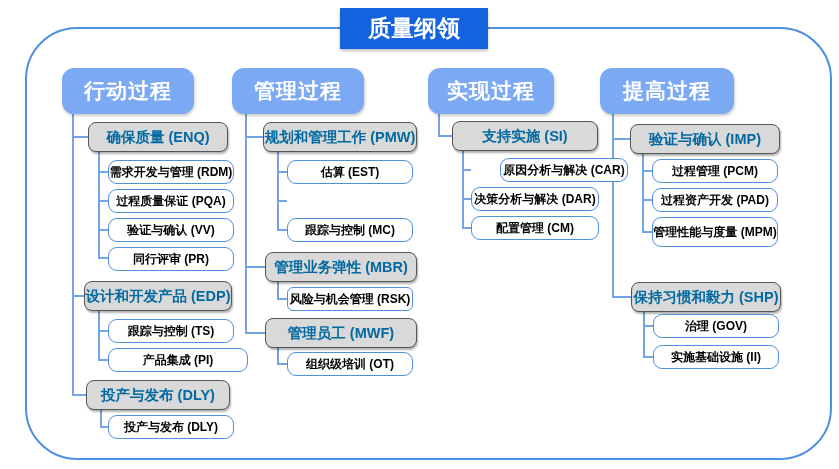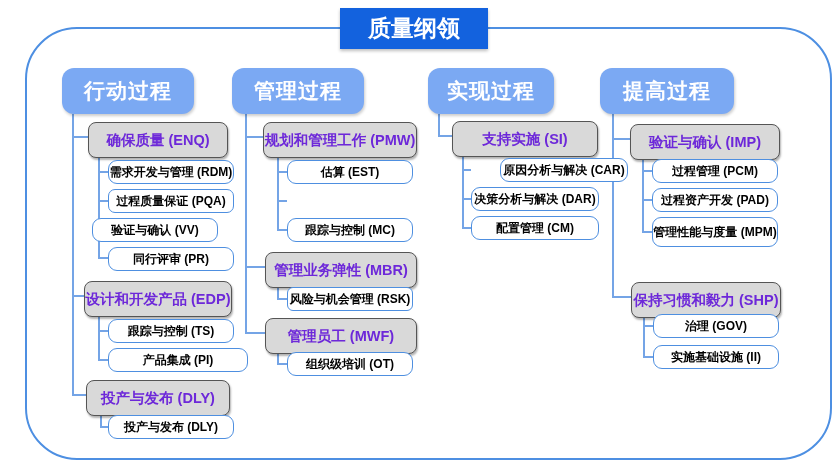--- a/index.html
+++ b/index.html
@@ -8,22 +8,22 @@
   .container{position:absolute;left:25px;top:27px;width:803px;height:429px;
              border:2px solid #4d8fe2;border-radius:52px;background:#ffffff;z-index:0;}
   .title{position:absolute;left:340px;top:8px;width:148px;height:41px;z-index:5;
          background:#1362de;border-radius:0;color:#ffffff;font-weight:bold;font-size:23px;
          display:flex;align-items:center;justify-content:center;
          box-shadow:0 2px 3px rgba(0,0,0,.25);white-space:nowrap;}
   .hdr{position:absolute;height:46px;z-index:3;background:#7ba9f3;border-radius:12px;
        color:#ffffff;font-weight:bold;font-size:21px;letter-spacing:1px;
        display:flex;align-items:center;justify-content:center;
        box-shadow:1px 2px 3px rgba(0,0,0,.2);white-space:nowrap;}
-  .gray{position:absolute;height:36px;z-index:3;background:#d9d9d9;
-        border:1.6px solid #555555;border-radius:8px;color:#6d28d9;font-weight:bold;
+  .gray{position:absolute;height:30px;z-index:3;background:#d9d9d9;
+        border:1.6px solid #555555;border-radius:8px;color:#0369a1;font-weight:bold;
         font-size:14.5px;display:flex;align-items:center;justify-content:center;
         box-shadow:1px 2px 2px rgba(0,0,0,.3);white-space:nowrap;box-sizing:border-box;}
   .leaf{position:absolute;height:24px;z-index:3;background:#ffffff;
         border:1.6px solid #4e8fe0;border-radius:9px;color:#000000;font-weight:bold;
         font-size:12px;display:flex;align-items:center;justify-content:center;
         white-space:nowrap;box-sizing:border-box;}
   .leaf.wrap{white-space:normal;text-align:center;line-height:13px;font-size:12px;}
   .v{position:absolute;width:2px;background:#74a4e6;z-index:1;}
   .h{position:absolute;height:2px;background:#74a4e6;z-index:1;}
 </style>
@@ -45,22 +45,22 @@
 
   <div class="gray" style="left:88px;top:122px;width:140px;">确保质量 (ENQ)</div>
 
   <div class="v" style="left:98px;top:152px;height:107px;"></div>
   <div class="h" style="left:98px;top:171px;width:10px;"></div>
   <div class="h" style="left:98px;top:200px;width:10px;"></div>
   <div class="h" style="left:98px;top:229px;width:10px;"></div>
   <div class="h" style="left:98px;top:257px;width:10px;"></div>
 
   <div class="leaf" style="left:108px;top:160px;width:126px;">需求开发与管理 (RDM)</div>
-  <div class="leaf" style="left:108px;top:189px;width:126px;border-radius:7px;">过程质量保证 (PQA)</div>
-  <div class="leaf" style="left:92px;top:218px;width:126px;">验证与确认 (VV)</div>
+  <div class="leaf" style="left:108px;top:189px;width:126px;">过程质量保证 (PQA)</div>
+  <div class="leaf" style="left:108px;top:218px;width:126px;">验证与确认 (VV)</div>
   <div class="leaf" style="left:108px;top:247px;width:126px;">同行评审 (PR)</div>
 
   <div class="gray" style="left:84px;top:281px;width:148px;">设计和开发产品 (EDP)</div>
 
   <div class="v" style="left:98px;top:311px;height:49px;"></div>
   <div class="h" style="left:98px;top:330px;width:10px;"></div>
   <div class="h" style="left:98px;top:359px;width:10px;"></div>
 
   <div class="leaf" style="left:108px;top:319px;width:126px;">跟踪与控制 (TS)</div>
   <div class="leaf" style="left:108px;top:348px;width:140px;">产品集成 (PI)</div>

